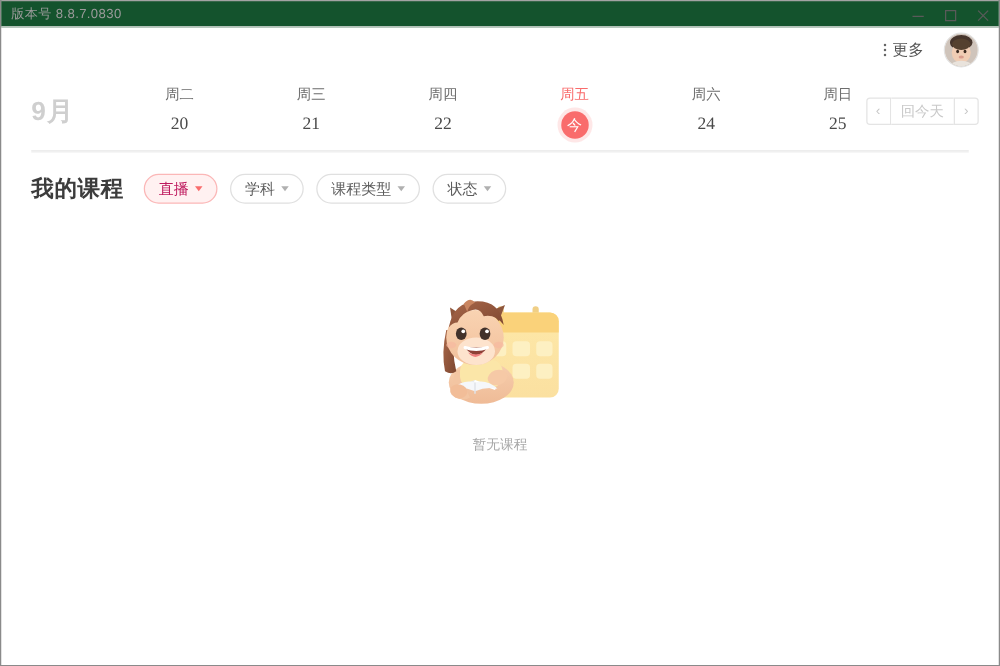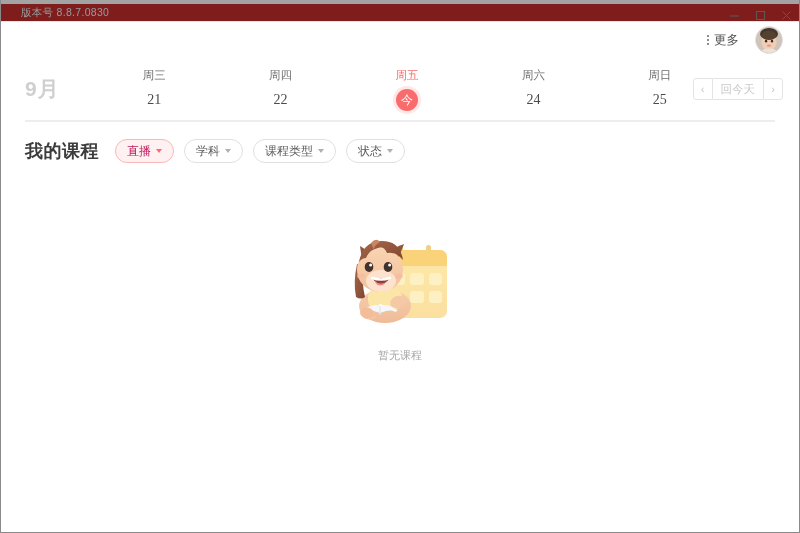--- a/index.html
+++ b/index.html
@@ -26,26 +26,26 @@
     display: flex;
     flex-direction: column;
   }
 
   
   .titlebar {
     position: relative;
     height: 22px;
     flex: 0 0 22px;
     box-sizing: border-box;
-    border-top: 4px solid #a3a3a3;
+    border-top: 1px solid #a3a3a3;
     border-bottom: 1px solid #e6e6e6;
-    background: #7f1d1d;
-    display: flex;
-    align-items: center;
-    padding-left: 20px;
+    background: #14532d;
+    display: flex;
+    align-items: center;
+    padding-left: 8px;
   }
   .version-text {
     font-size: 10.5px;
     color: #9a9a9a;
     letter-spacing: .3px;
     white-space: nowrap;
   }
   .win-controls {
     position: absolute;
     right: 0;
@@ -345,20 +345,24 @@
           <ellipse cx="13" cy="26.5" rx="9" ry="5" fill="#e9e3dc"></ellipse>
         </g>
       </svg>
     </div>
   </div>
 
   <div class="weekbar">
     <div class="month-label">9月</div>
 
     <div class="days">
+      <div class="day">
+        <span class="day-name">周二</span>
+        <span class="day-num">20</span>
+      </div>
       <div class="day">
         <span class="day-name">周三</span>
         <span class="day-num">21</span>
       </div>
       <div class="day">
         <span class="day-name">周四</span>
         <span class="day-num">22</span>
       </div>
       <div class="day">
         <span class="day-name today">周五</span>

